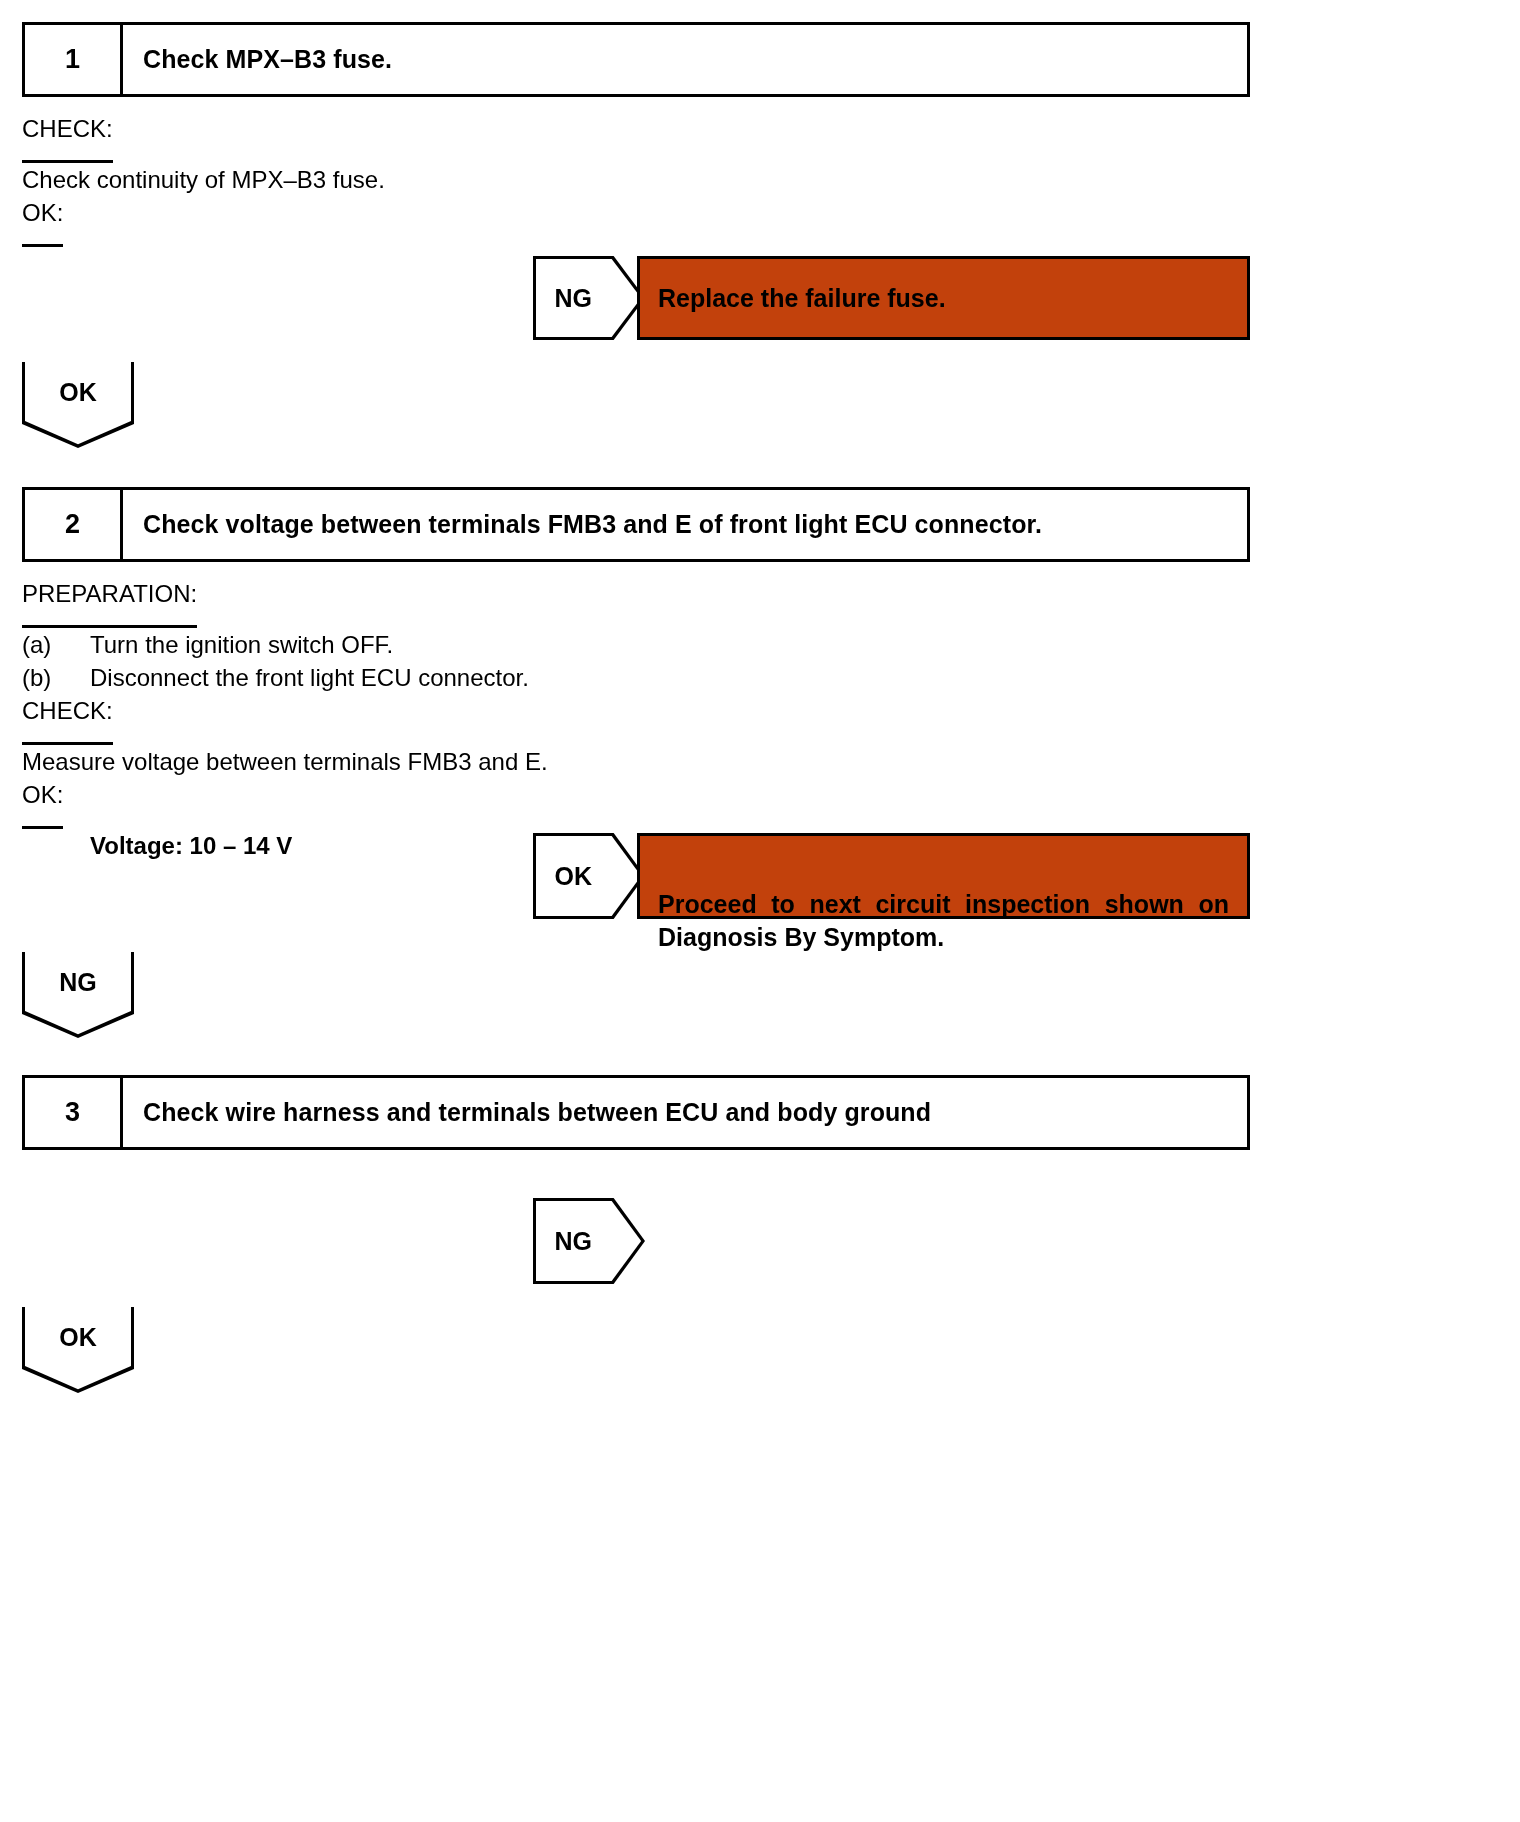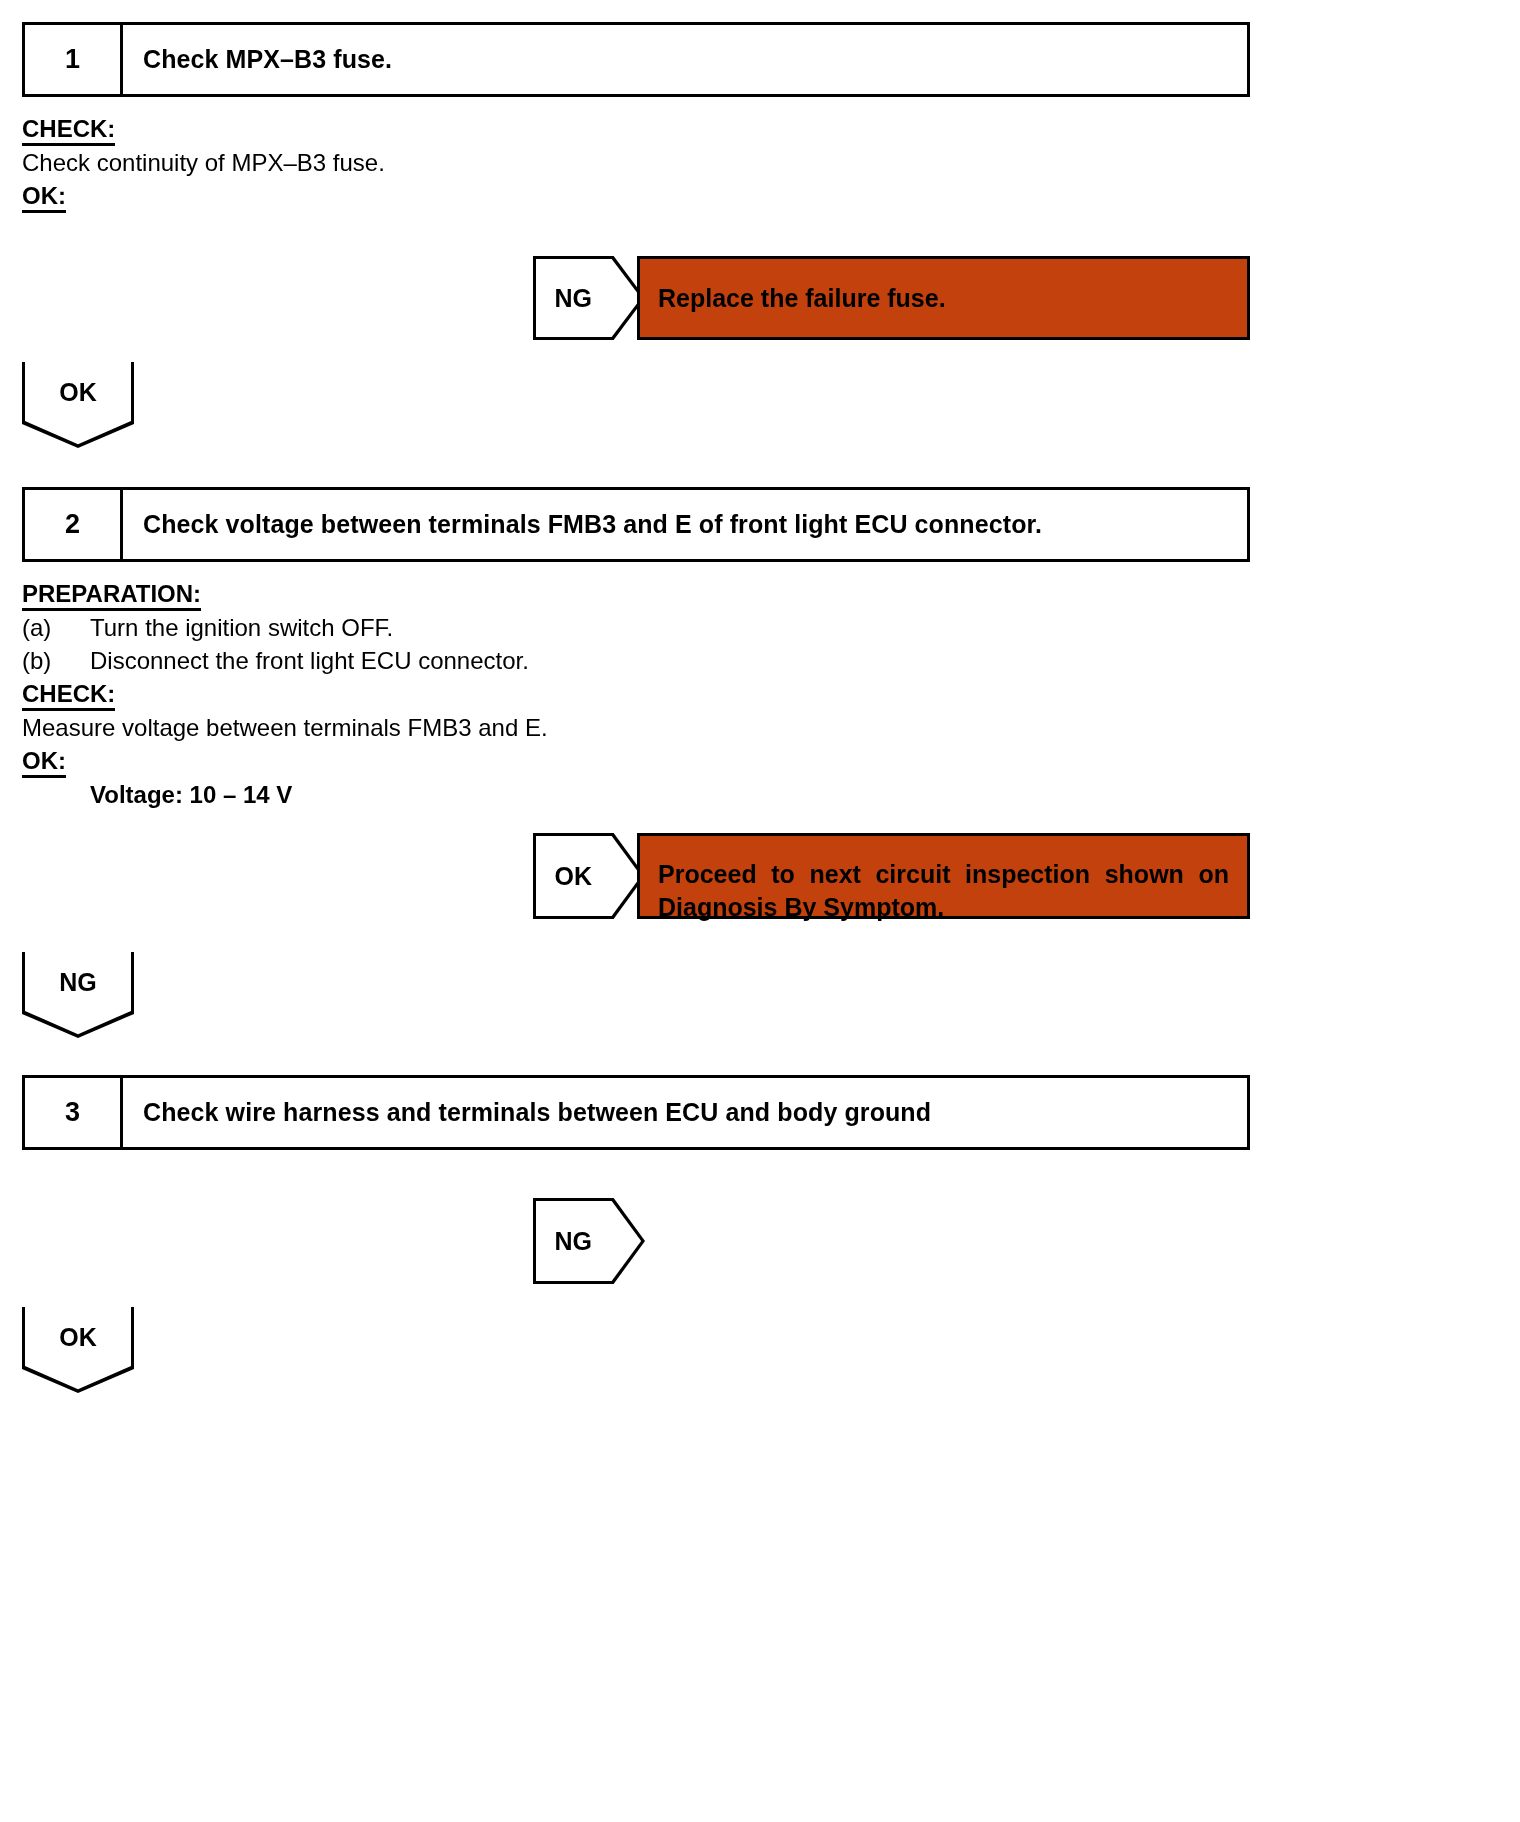--- a/index.html
+++ b/index.html
@@ -54,24 +54,24 @@
     box-sizing: border-box;
   }
 
   
   .text-block {
     position: absolute;
     font-size: 24px;
     line-height: 33px;
   }
   .lbl {
-    font-weight: bold;
+    font-weight: normal;
     display: inline-block;
     border-bottom: 3px solid #000;
-    padding-bottom: 1px;
+    padding-bottom: 18px;
     line-height: 27px;
   }
   .plain {
     font-weight: normal;
   }
   .indent-val {
     font-weight: bold;
     padding-left: 68px;
   }
   .sub-item {
@@ -163,20 +163,21 @@
   .result-box.justified {
     display: block;
     text-align: justify;
     text-align-last: left;
     padding-top: 22px;
   }
   .result-box.justified .ln1 {
     display: block;
     text-align: justify;
     text-align-last: justify;
+    margin-top: 30px;
   }
   .result-box.justified .ln2 {
     display: block;
   }
   .final-box {
     position: absolute;
     border: 3px solid #000;
     background: #fff;
     box-sizing: border-box;
     font-size: 25px;

